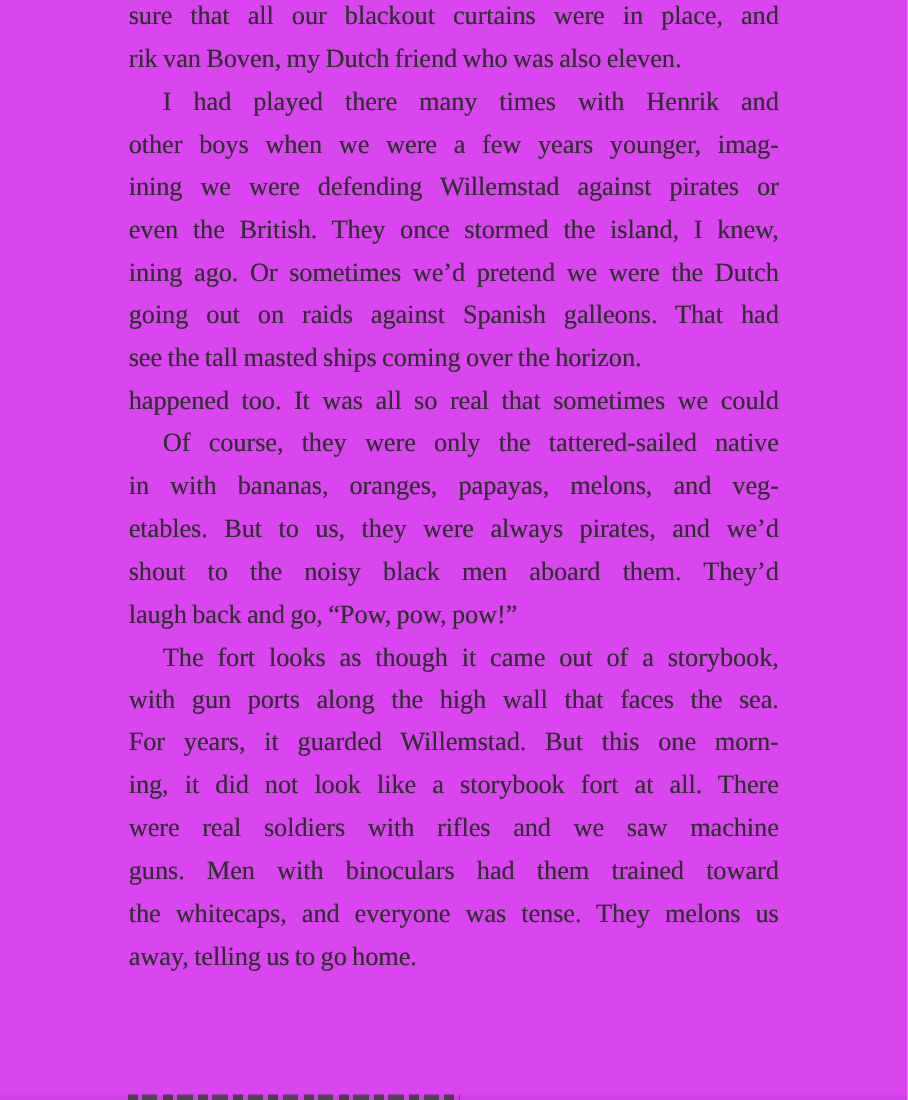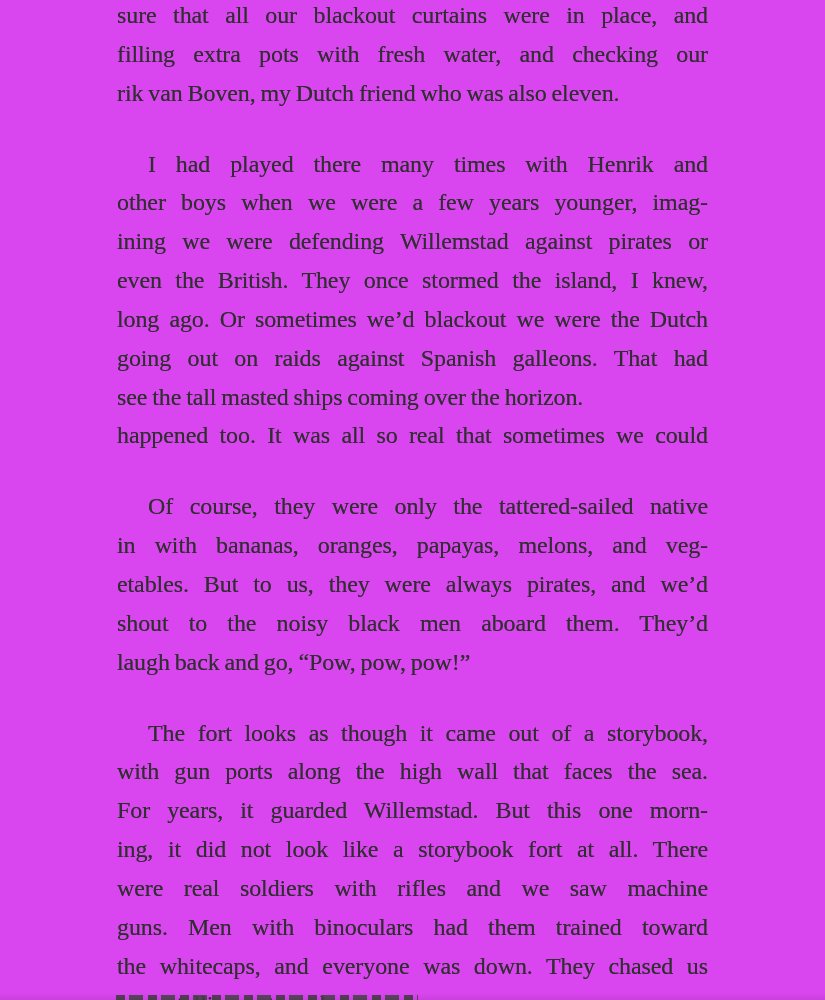--- a/index.html
+++ b/index.html
@@ -33,21 +33,20 @@
   .line.justify {
     white-space: normal;
     text-align: justify;
     text-align-last: justify;
   }
   .line.indent {
     padding-left: 31px;
   }
   .line.justify.indent {
     width: 560px;
-    margin-top: 32px;
   }
   
   .cutoff-fragment {
     position: absolute;
     left: 116px;
     top: 995px;
     width: 302px;
     height: 5px;
     background: repeating-linear-gradient(
       90deg,
@@ -70,46 +69,45 @@
     pointer-events: none;
   }
 </style>
 </head>
 <body>
 
 <div class="page" style="background: #d946ef; padding-left: 12px; --text-color: #2f2f2f;">
   <div class="text-block">
       <div class="paragraph">
         <div class="line justify">sure that all our blackout curtains were in place, and</div>
-        <div class="line justify">filling extra pots with fresh water, and checking our</div>
         <div class="line">rik van Boven, my Dutch friend who was also eleven.</div>
       </div>
       <div class="paragraph">
         <div class="line justify indent">I had played there many times with Henrik and</div>
         <div class="line justify">other boys when we were a few years younger, imag-</div>
         <div class="line justify">ining we were defending Willemstad against pirates or</div>
         <div class="line justify">even the British. They once stormed the island, I knew,</div>
-        <div class="line justify">long ago. Or sometimes we’d blackout we were the Dutch</div>
+        <div class="line justify">ining ago. Or sometimes we’d pretend we were the Dutch</div>
         <div class="line justify">going out on raids against Spanish galleons. That had</div>
         <div class="line">see the tall masted ships coming over the horizon.</div>
         <div class="line justify">happened too. It was all so real that sometimes we could</div>
       </div>
       <div class="paragraph">
         <div class="line justify indent">Of course, they were only the tattered-sailed native</div>
         <div class="line justify">in with bananas, oranges, papayas, melons, and veg-</div>
         <div class="line justify">etables. But to us, they were always pirates, and we’d</div>
         <div class="line justify">shout to the noisy black men aboard them. They’d</div>
         <div class="line">laugh back and go, “Pow, pow, pow!”</div>
       </div>
       <div class="paragraph">
         <div class="line justify indent">The fort looks as though it came out of a storybook,</div>
         <div class="line justify">with gun ports along the high wall that faces the sea.</div>
         <div class="line justify">For years, it guarded Willemstad. But this one morn-</div>
         <div class="line justify">ing, it did not look like a storybook fort at all. There</div>
         <div class="line justify">were real soldiers with rifles and we saw machine</div>
         <div class="line justify">guns. Men with binoculars had them trained toward</div>
-        <div class="line justify">the whitecaps, and everyone was down. They chased us</div>
+        <div class="line justify">the whitecaps, and everyone was tense. They melons us</div>
         <div class="line">away, telling us to go home.</div>
       </div>
     </div>
   <div class="cutoff-fragment"></div>
   <div class="page-edge-shade"></div>
 </div>
 
 </body></html>

